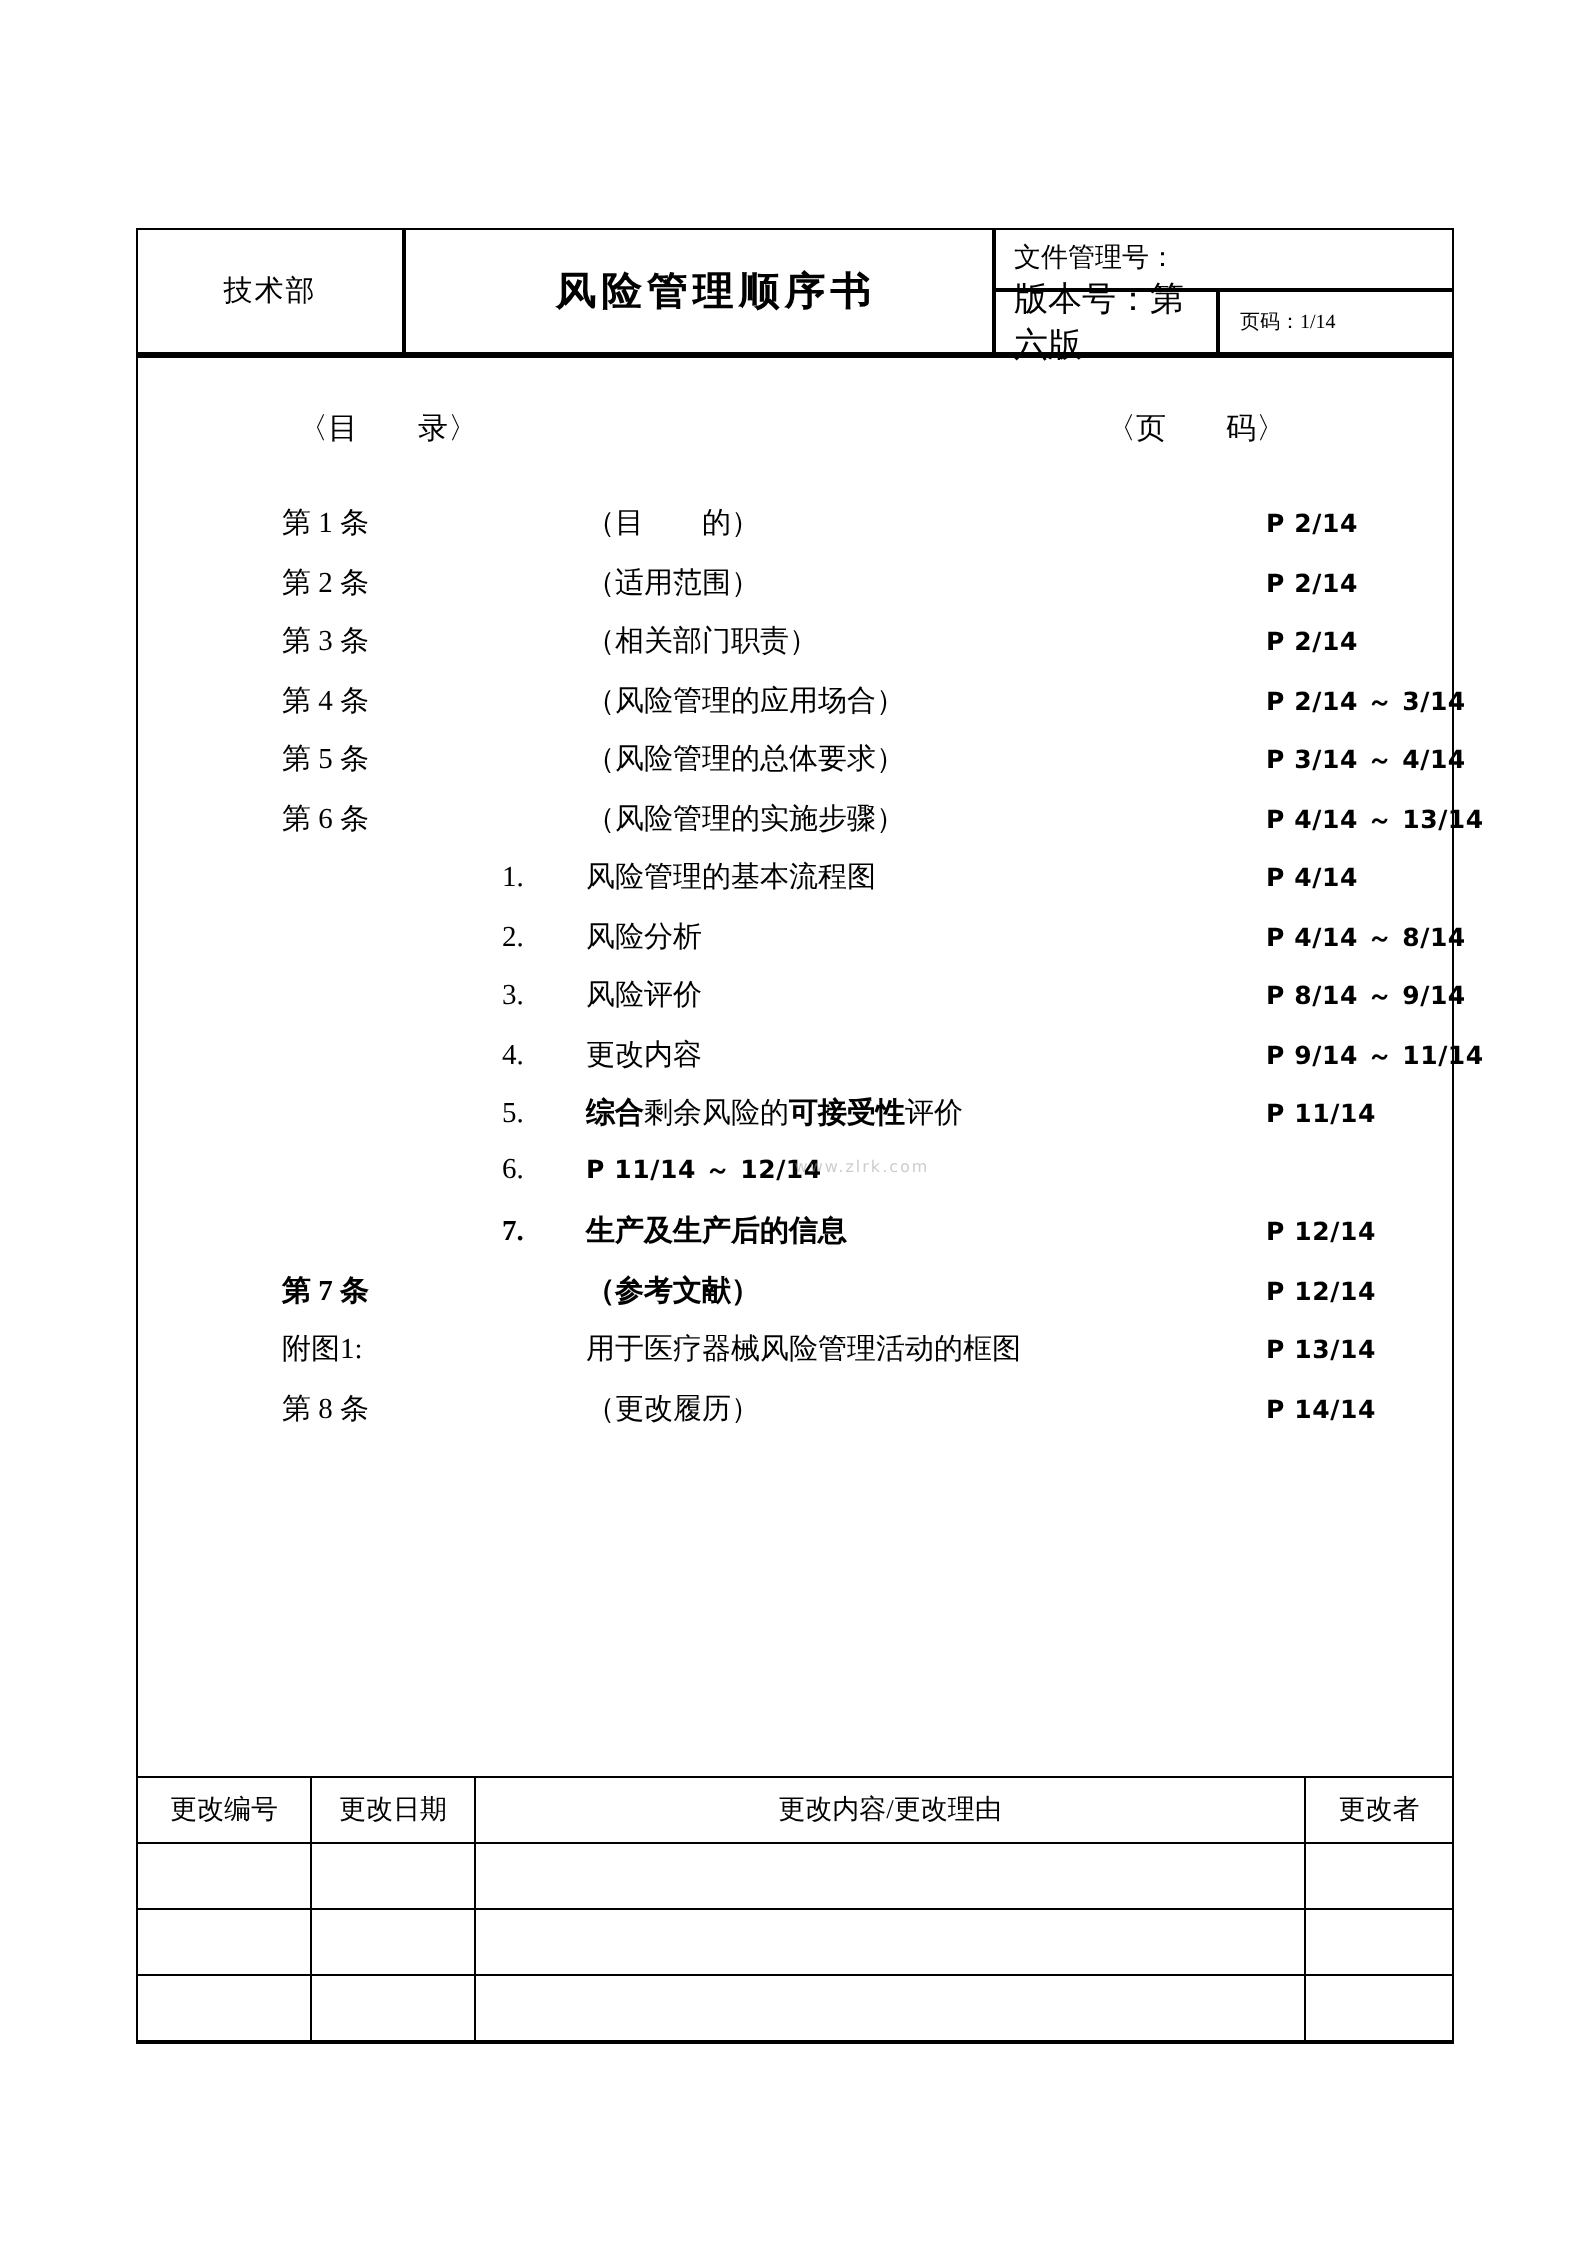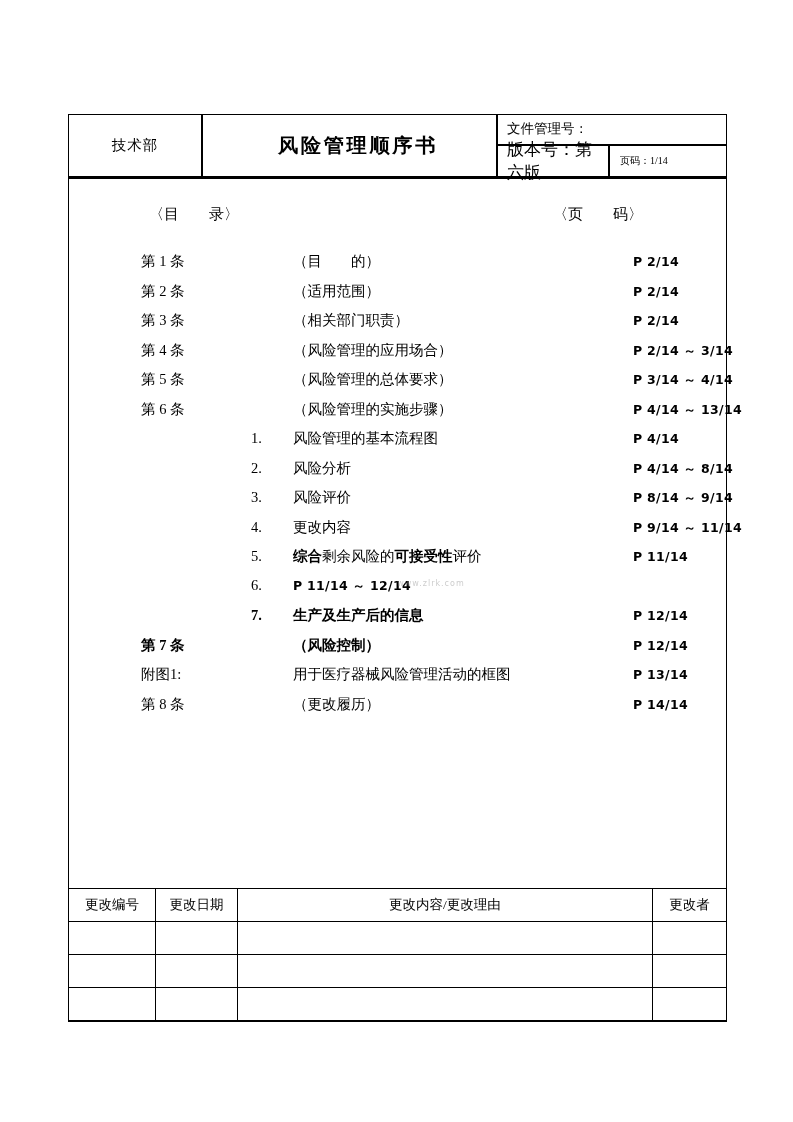--- a/index.html
+++ b/index.html
@@ -297,21 +297,21 @@
         </div>
         <div class="toc-row">
           <div class="toc-label bold"></div>
           <div class="toc-num bold">7.</div>
           <div class="toc-text bold">生产及生产后的信息</div>
           <div class="toc-pages">P 12/14</div>
         </div>
         <div class="toc-row">
           <div class="toc-label bold">第 7 条</div>
           <div class="toc-num bold"></div>
-          <div class="toc-text bold">（风险控制）</div>
+          <div class="toc-text bold">（参考文献）</div>
           <div class="toc-pages">P 12/14</div>
         </div>
         <div class="toc-row">
           <div class="toc-label">附图1:</div>
           <div class="toc-num"></div>
           <div class="toc-text">用于医疗器械风险管理活动的框图</div>
           <div class="toc-pages">P 13/14</div>
         </div>
         <div class="toc-row">
           <div class="toc-label">第 8 条</div>

